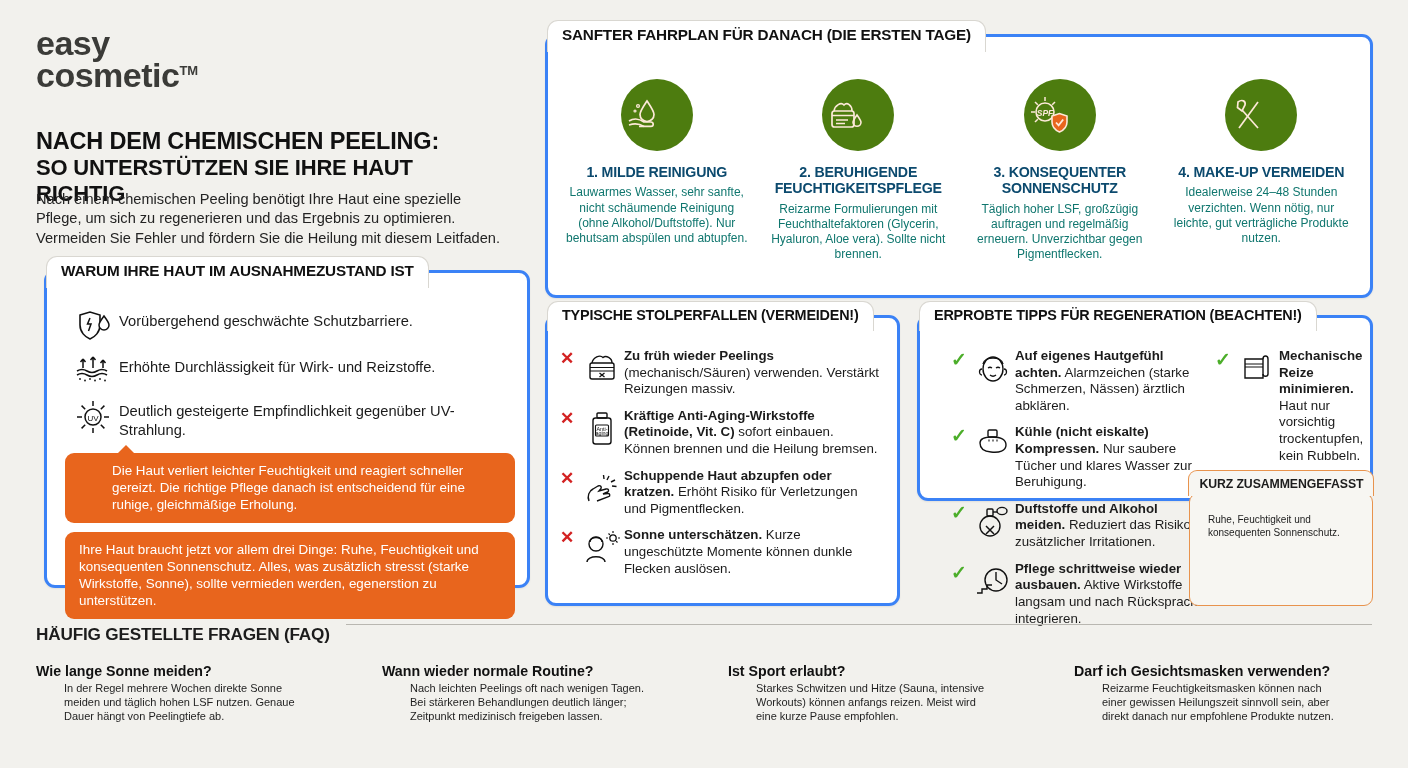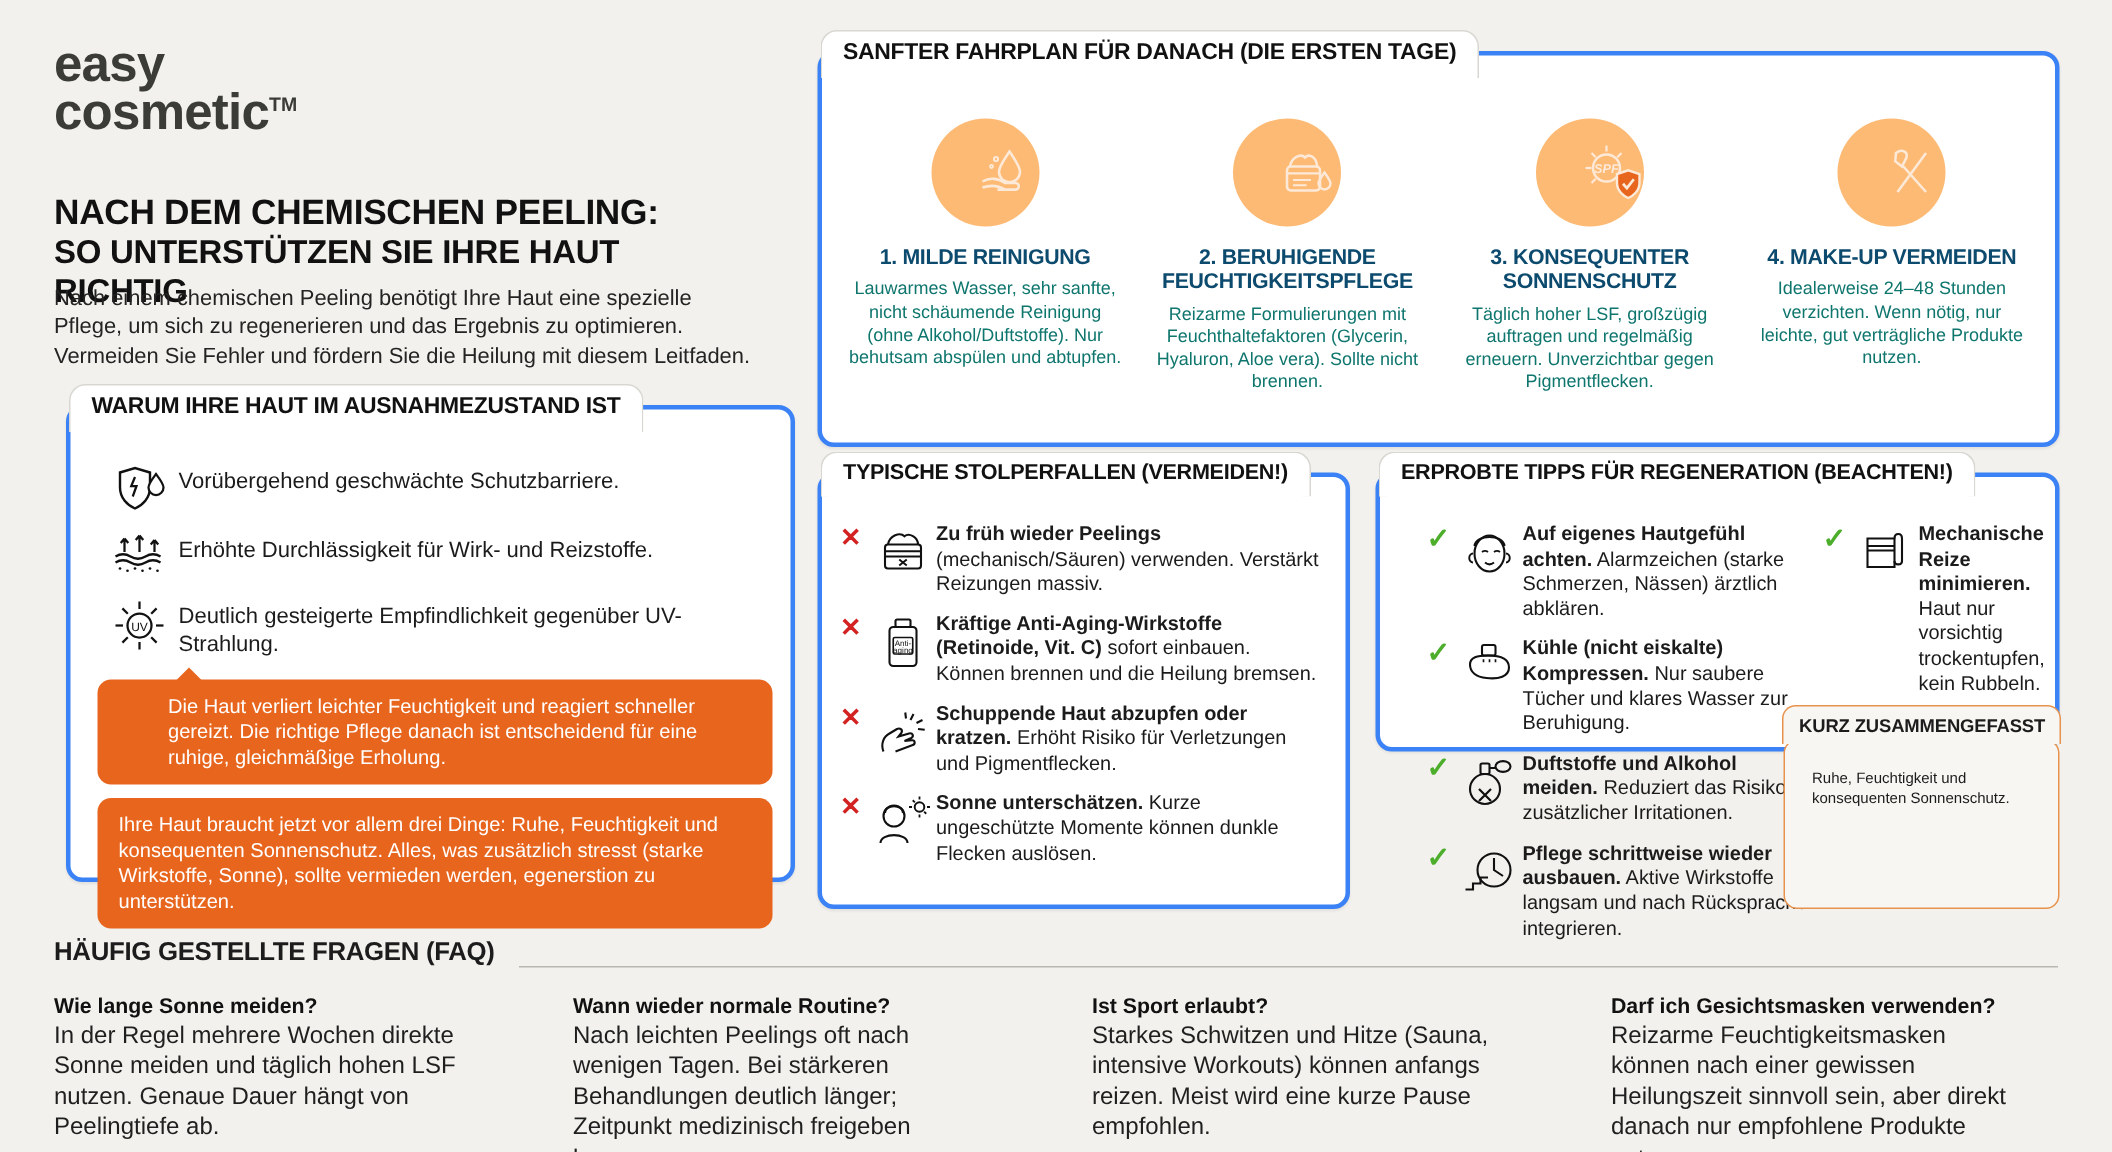--- a/index.html
+++ b/index.html
@@ -71,22 +71,22 @@
     border-bottom: 9px solid #e8651d;
   }
   #orange-box-2 { left: 18px; top: 259px; width: 450px; }
 
   
   #roadmap-panel { left: 545px; top: 34px; width: 828px; height: 264px; }
   .steps { display: flex; margin-top: 42px; padding: 0 8px; }
   .step { flex: 1; text-align: center; padding: 0 9px; }
   .step-circle {
     width: 72px; height: 72px; border-radius: 50%;
-    background: #fdba74; margin: 0 auto 13px auto;
-    display: flex; align-items: center; justify-content: flex-end; font-style: italic;
+    background: #4d7c0f; margin: 0 auto 13px auto;
+    display: flex; align-items: center; justify-content: flex-start; font-style: italic;
   }
   .step-title {
     font-weight: 700; font-size: 14.2px; line-height: 1.16;
     letter-spacing: -0.2px; margin-bottom: 5px; color: #0c4a6e;
   }
   .step-desc { font-size: 12px; line-height: 1.26; color: #0f766e; }
 
   
   #pitfalls-panel { left: 545px; top: 315px; width: 355px; height: 291px; }
   #tips-panel { left: 917px; top: 315px; width: 456px; height: 186px; padding-left: 19px; }
@@ -114,27 +114,27 @@
     background: #f7f6f2; border: 1.6px solid #e8934d; border-bottom: none;
     border-radius: 9px 9px 0 0; padding: 6px 0 5px 0;
     text-align: center; font-weight: 700; font-size: 12.3px; letter-spacing: -0.1px;
   }
   #summary-box .sum-body {
     padding: 20px 10px 0 18px; font-size: 10px; line-height: 1.28;
   }
 
   
   #faq { position: absolute; left: 36px; top: 624px; width: 1336px; }
-  .faq-head { display: flex; align-items: flex-end; }
+  .faq-head { display: flex; align-items: flex-start; }
   .faq-title { font-weight: 700; font-size: 17.2px; letter-spacing: -0.2px; white-space: nowrap; }
   .faq-rule { flex: 1; height: 1px; background: #b9b7b1; margin-left: 16px; }
   .faq-cols { display: flex; margin-top: 18px; gap: 48px; }
   .faq-col { flex: 1; padding-right: 28px; }
   .faq-q { font-weight: 700; font-size: 14.2px; margin-bottom: 2px; color: #111; }
-  .faq-a { font-size: 16px; line-height: 1.28; color: #1f1f1f; }
+  .faq-a { font-size: 11px; line-height: 1.28; color: #1f1f1f; margin-left: 28px; }
 
   svg { display: block; }
 </style>
 </head>
 <body>
 
 <div class="page">
 
   <div class="logo">
     <div>easy</div>

